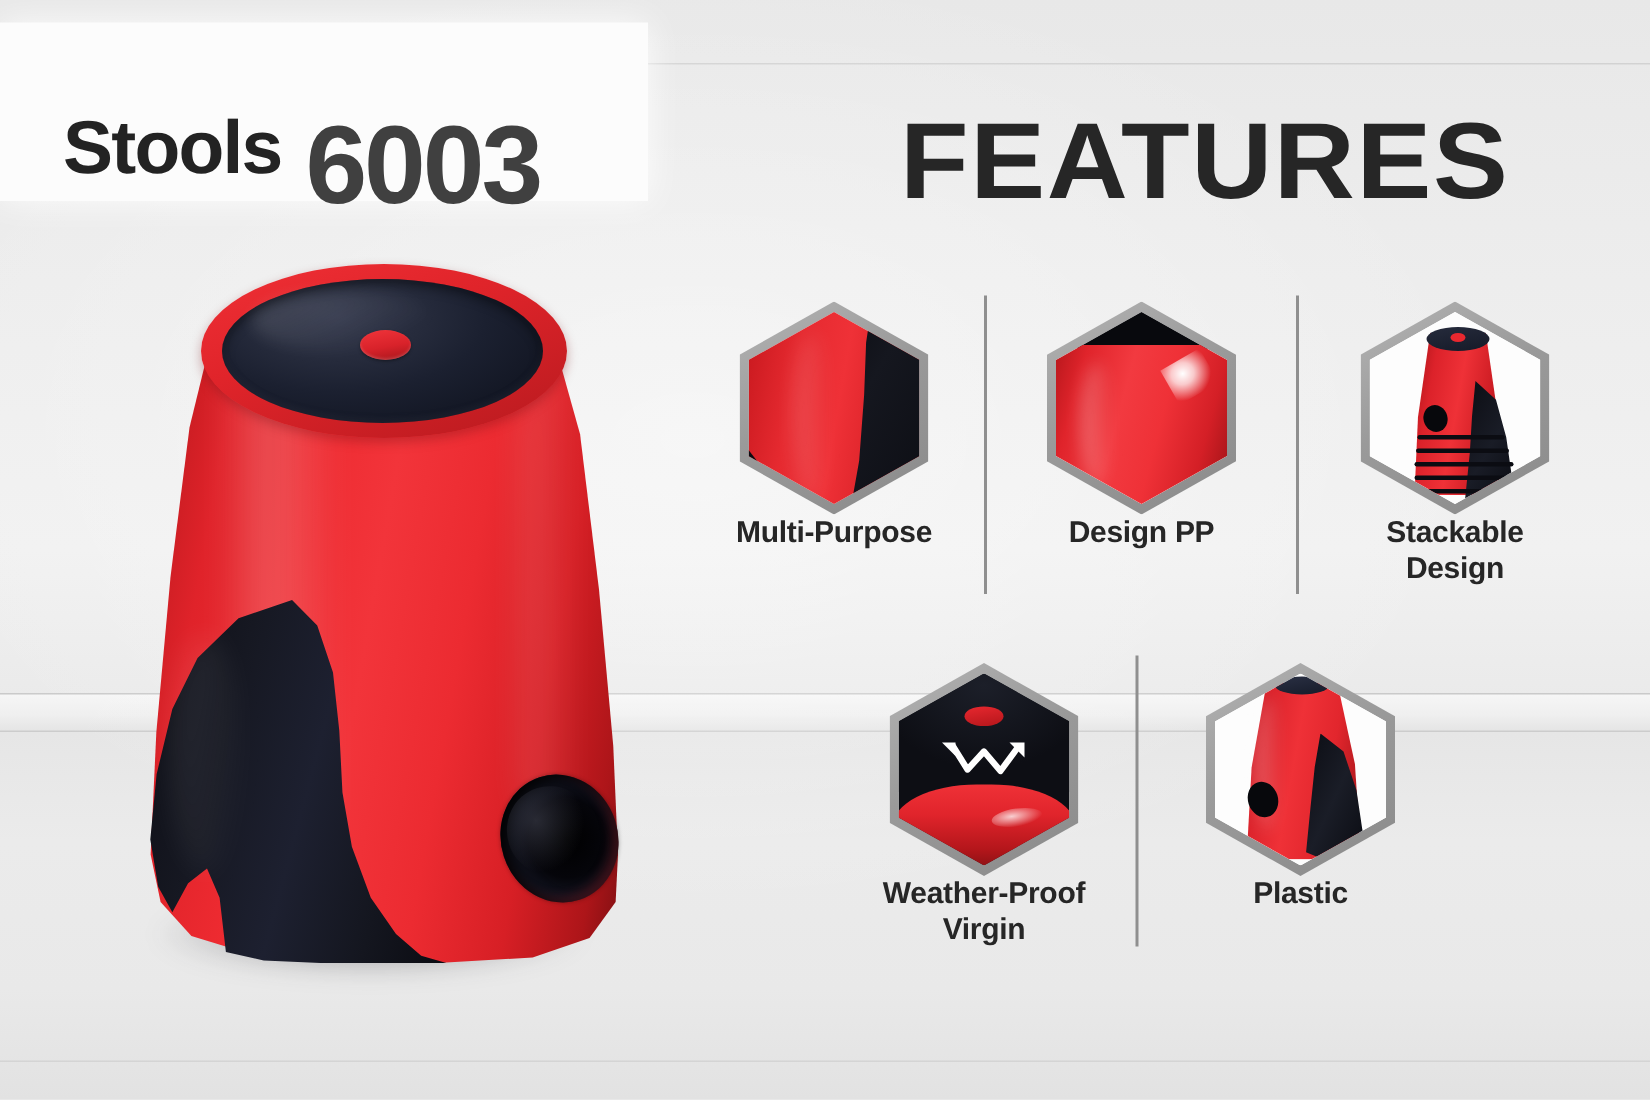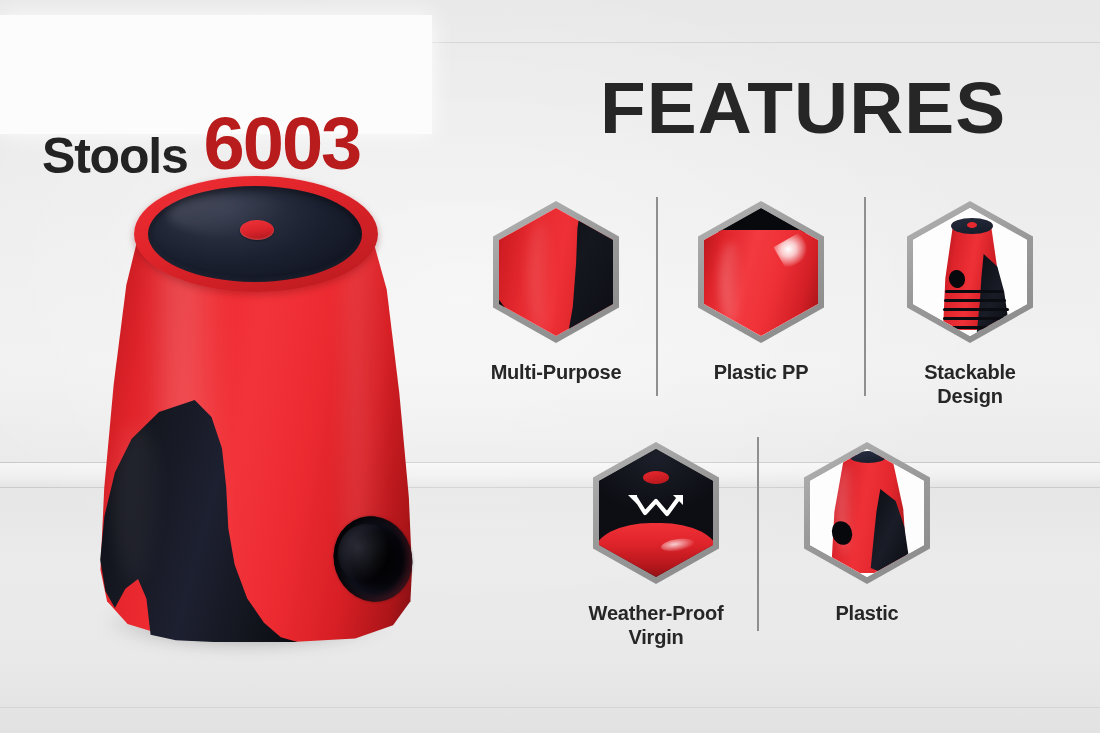--- a/index.html
+++ b/index.html
@@ -32,30 +32,30 @@
     background:radial-gradient(ellipse 80% 70% at 42% 40%, rgba(255,255,255,.45) 0%, rgba(255,255,255,0) 62%);
   }
 
   
   #title-banner{
     position:absolute;left:0;top:15px;width:432px;height:119px;
     background:#fcfcfc;
     box-shadow:0 0 22px rgba(255,255,255,.9);
   }
   #title-row{
-    position:absolute;left:42px;top:58px;display:flex;align-items:flex-end;
+    position:absolute;left:42px;top:58px;display:flex;align-items:flex-start;
     white-space:nowrap;
   }
   #title-word{
     font-size:50px;font-weight:bold;color:#232323;letter-spacing:-1.2px;
     line-height:1;
   }
   #title-number{
-    font-size:74px;font-weight:bold;color:#b91c1c;letter-spacing:-2px;
-    line-height:1;margin-left:16px;margin-top:34px;
+    font-size:74px;font-weight:bold;color:#404040;letter-spacing:-2px;
+    line-height:1;margin-left:16px;
   }
 
   
   #product{position:absolute;left:62px;top:168px;width:380px;height:500px;}
   .stool-shadow{
     position:absolute;left:6px;top:418px;width:372px;height:74px;
     background:radial-gradient(ellipse 50% 50% at 48% 50%, rgba(40,40,46,.42) 0%, rgba(40,40,46,.22) 45%, rgba(40,40,46,0) 78%);
     filter:blur(7px);
   }
   
@@ -160,21 +160,21 @@
     position:relative;width:126px;height:142px;margin:0 auto;
     clip-path:polygon(50% 0%, 100% 25%, 100% 75%, 50% 100%, 0% 75%, 0% 25%);
     background:linear-gradient(150deg,#b4b4b4 0%,#9a9a9a 45%,#8a8a8a 100%);
   }
   .hex-inner{
     position:absolute;left:6px;top:7px;width:114px;height:128px;
     clip-path:polygon(50% 0%, 100% 25%, 100% 75%, 50% 100%, 0% 75%, 0% 25%);
     overflow:hidden;background:#fff;
   }
   .hex-label{
-    margin-top:17px;font-size:20px;font-weight:bold;color:#262626;
+    margin-top:0;font-size:20px;font-weight:bold;color:#262626;
     line-height:1.22;letter-spacing:-.2px;
   }
   
   .art1{position:absolute;inset:0;background:linear-gradient(100deg,#c8181e 0%,#e62a30 28%,#ef3137 52%,#d92127 78%,#a81317 100%);}
   .art1 .blk-r{
     position:absolute;right:-4px;top:-6px;width:66px;height:146px;
     background:linear-gradient(120deg,#0a0b11 0%,#15171f 40%,#0c0d13 100%);
     clip-path:polygon(46% 0%, 100% 0%, 100% 100%, 22% 100%, 33% 72%, 38% 42%, 40% 18%);
   }
   .art1 .blk-l{
@@ -347,21 +347,21 @@
     <div class="hex-inner">
       <div class="art2">
         <div class="blkarc"></div>
           <div class="redblk"></div>
         <div class="hl2"></div>
           <div class="hl"></div>
       </div>
     </div>
   </div>
   <div class="hex-label">
-    <div>Plastic PP</div>
+    <div>Design PP</div>
   </div>
 </div>
 
 <div class="hex-item" style="left:885px;top:201px;text-align:center;">
   <div class="hex-outer">
     <div class="hex-inner">
       <div class="art3">
         <div class="st-body"></div>
           <div class="st-top"></div>
           <div class="st-dot"></div>

